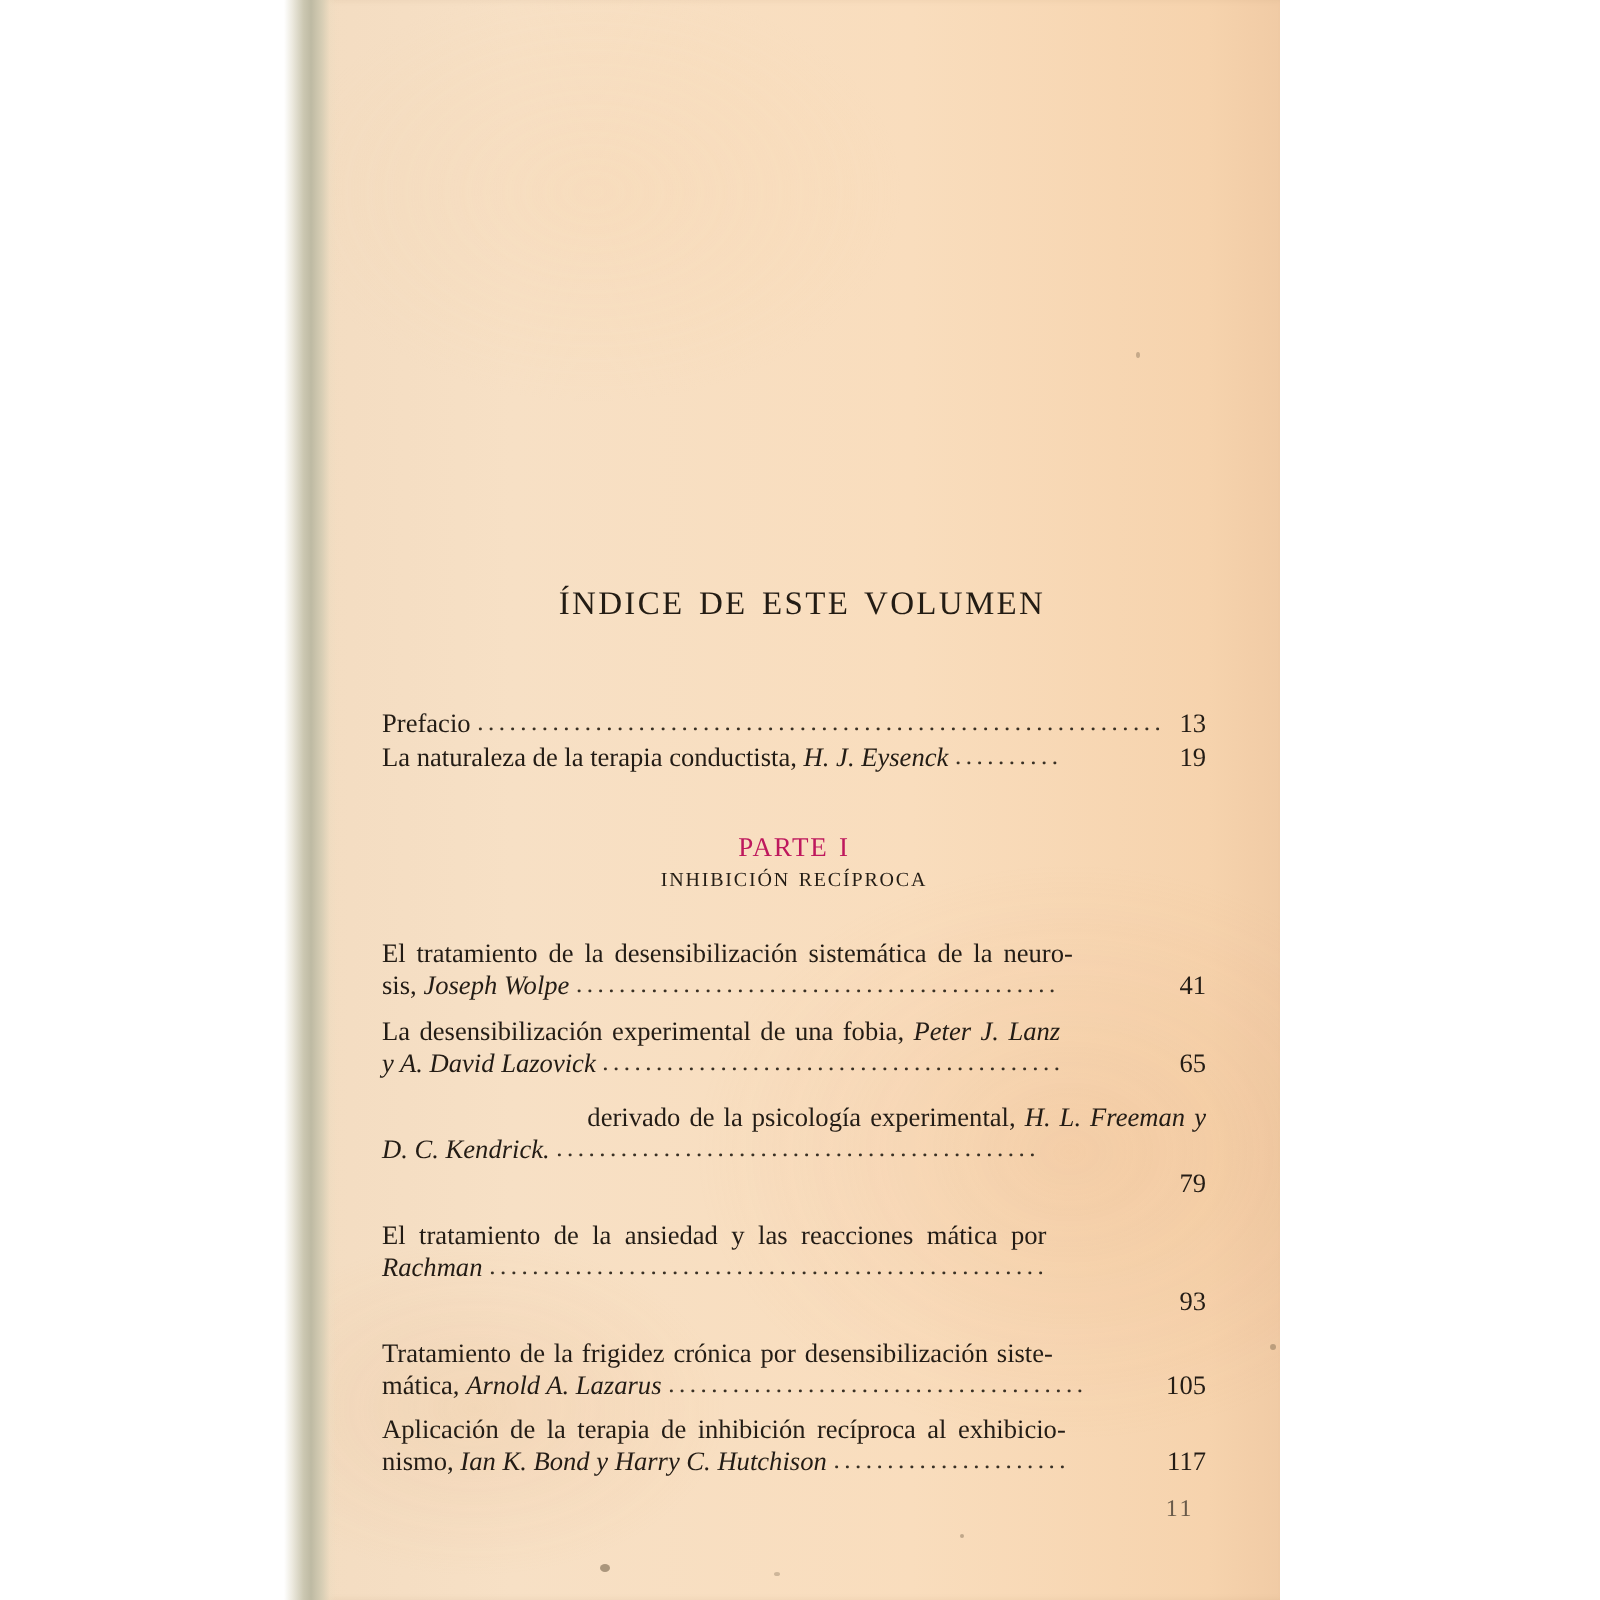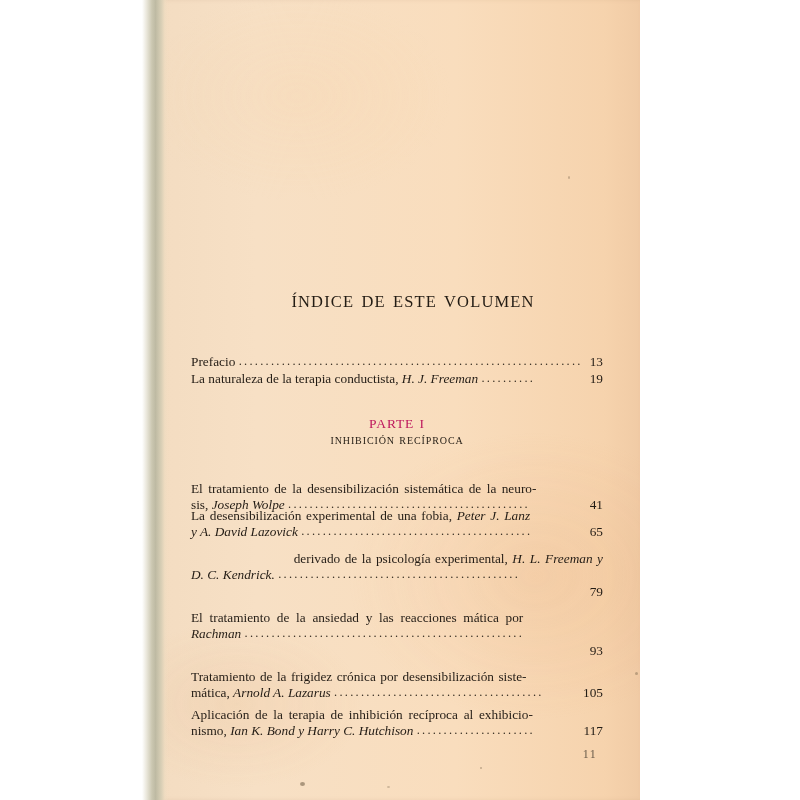--- a/index.html
+++ b/index.html
@@ -78,21 +78,21 @@
     position: absolute;
     left: 191px;
     top: 0;
     width: 412px;
     height: 800px;
     color: #201a14;
   }
 
   .toc-title {
     position: absolute;
-    left: 16px;
+    left: 4px;
     top: 292px;
     width: 412px;
     text-align: center;
     font-size: 16.5px;
     letter-spacing: 1.15px;
     word-spacing: 2px;
     font-weight: 400;
     color: #231c14;
   }
 
@@ -212,32 +212,32 @@
     <div class="entry" style="top:354px;">
       <span class="leader-row">
         <span>Prefacio</span>
         <span class="dots" style="width:344px;">....................................................................</span>
       </span>
       <span class="pagenum">13</span>
     </div>
 
     <div class="entry" style="top:371px;">
       <span class="leader-row">
-        <span>La naturaleza de la terapia conductista, </span><em>H. J. Freeman</em>
+        <span>La naturaleza de la terapia conductista, </span><em>H. J. Eysenck</em>
         <span class="dots" style="width:56px;">..........</span>
       </span>
       <span class="pagenum">19</span>
     </div>
 
     <div class="part-block">
       <span class="part-label">PARTE I</span>
       <span class="part-subtitle">INHIBICIÓN RECÍPROCA</span>
     </div>
 
-    <div class="entry" style="top:469px;margin-top:12px;">
+    <div class="entry" style="top:469px;">
       <span class="line justify" style="word-spacing:2.1px;">El tratamiento de la desensibilización sistemática de la neuro-</span>
       <span class="leader-row indent">
         <span>sis, </span><em>Joseph Wolpe</em>
         <span class="dots" style="width:252px;">.............................................</span>
       </span>
       <span class="pagenum" style="top:16.4px;">41</span>
     </div>
 
     <div class="entry" style="top:508px;">
       <span class="line justify" style="word-spacing:1.4px;"><span>La desensibilización experimental de una fobia, </span><em>Peter J. Lanz</em></span>

